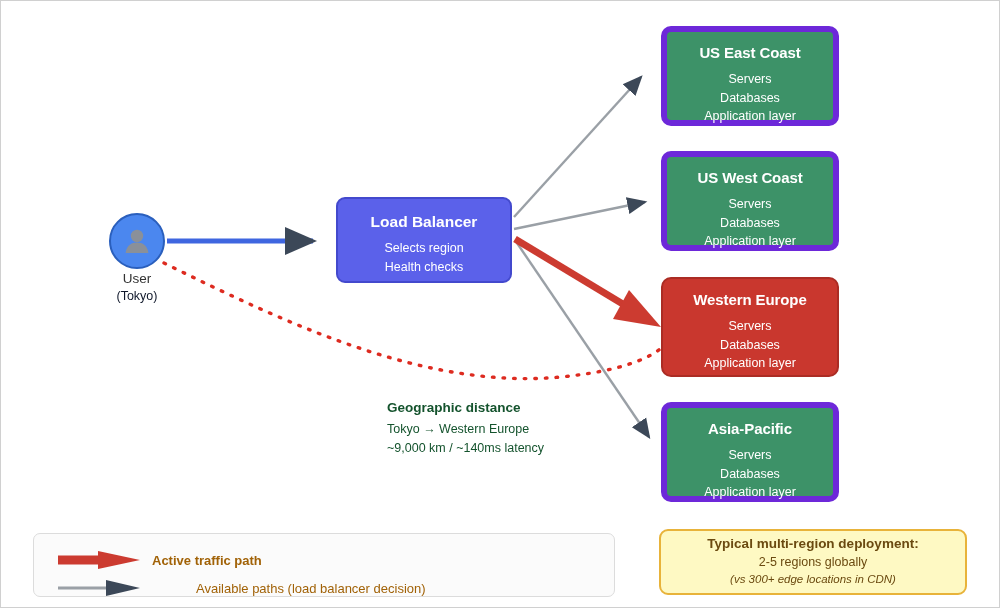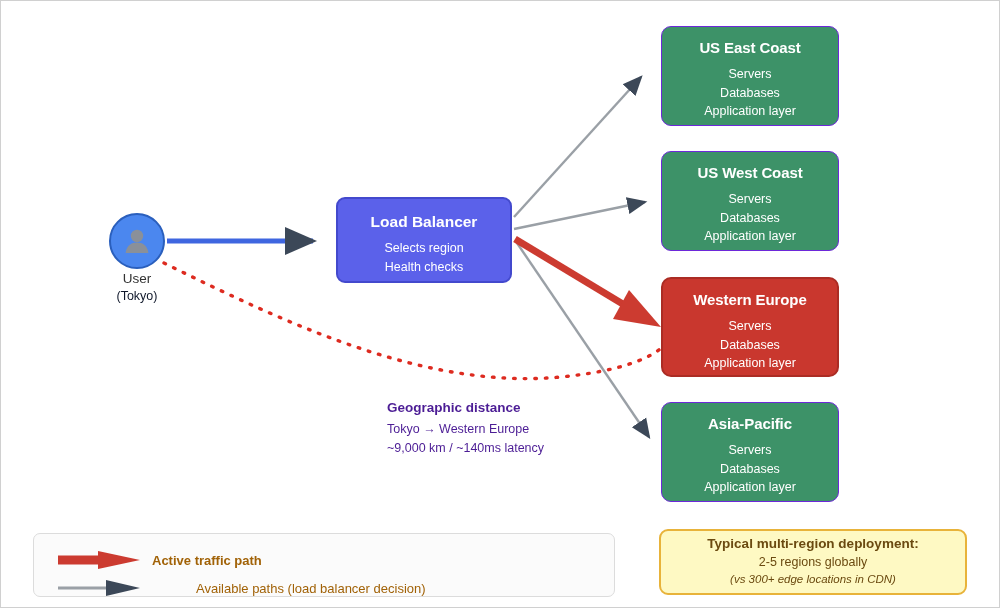--- a/index.html
+++ b/index.html
@@ -45,21 +45,21 @@
     font-weight: bold;
     letter-spacing: -0.1px;
     margin-bottom: 9px;
   }
   .region .r-line {
     font-size: 12.5px;
     line-height: 18.6px;
   }
   .region.green {
     background: #3d9268;
-    border: 1px solid #6d28d9;
+    border: 6px solid #6d28d9;
   }
   .region.red {
     background: #c9372e;
     border: 2px solid #ab2c24;
   }
 
   
   #lb {
     position: absolute;
     left: 335px;
@@ -122,21 +122,21 @@
     text-align: center;
     font-size: 12.5px;
     color: #0f172a;
   }
 
   
   #geo-note {
     position: absolute;
     left: 386px;
     top: 399px;
-    color: #4c1d95;
+    color: #14532d;
   }
   #geo-note .g-title {
     font-size: 13.5px;
     font-weight: bold;
     margin-bottom: 5px;
   }
   #geo-note .g-line {
     font-size: 12.5px;
     line-height: 19px;
   }

